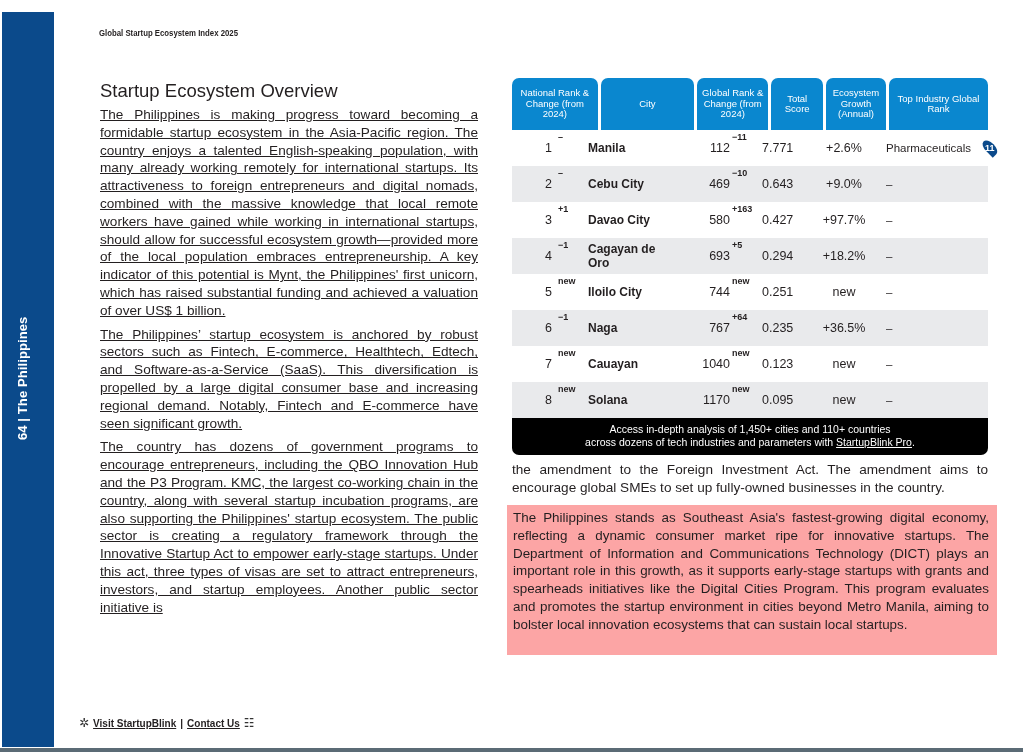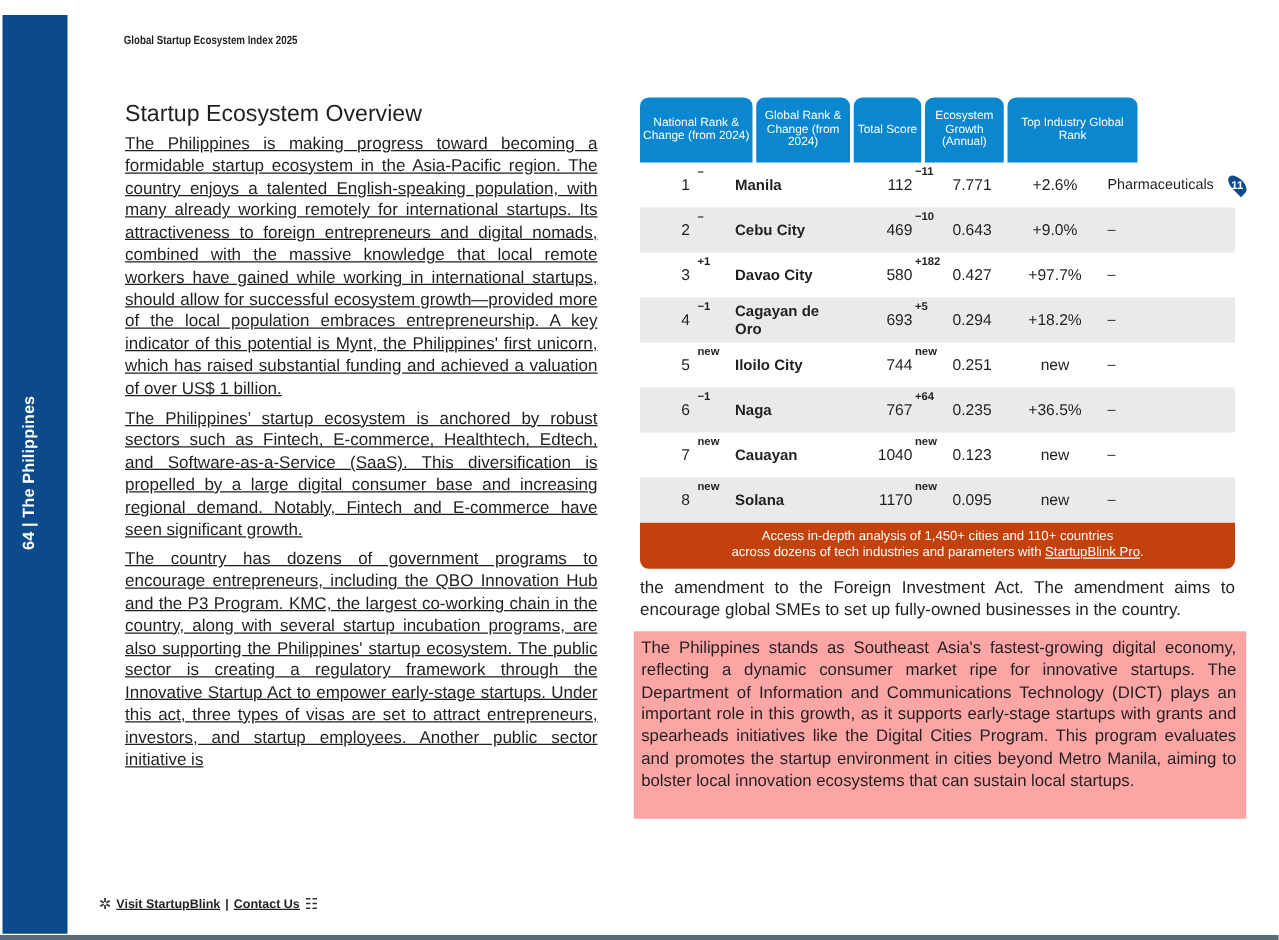--- a/index.html
+++ b/index.html
@@ -35,21 +35,21 @@
   .td-city { width: 100px; font-weight: bold; font-size: 12px; padding-left: 8px; }
   .td-glob { width: 80px; position: relative; text-align: right; padding-right: 30px; }
   .td-glob .sup { left: 52px; }
   .td-score { width: 52px; padding-left: 2px; }
   .td-growth { width: 64px; text-align: center; }
   .td-ind { width: 108px; padding-left: 10px; font-size: 11.5px; display: flex; align-items: center; gap: 14px; white-space: nowrap; }
   .pin { display: inline-flex; width: 18px; height: 18px; background: #0b4a8b; color: #fff; border-radius: 50% 50% 50% 0;
     transform: rotate(-45deg); align-items: center; justify-content: center; }
   .pin span { transform: rotate(45deg); font-size: 9px; font-weight: bold; }
 
-  .banner { background: #c2410c; color: #ffffff; font-size: 10.5px; line-height: 13px; text-align: center;
+  .banner { background: #000000; color: #ffffff; font-size: 10.5px; line-height: 13px; text-align: center;
     padding: 5px 4px 6px; border-radius: 0 0 7px 7px; }
   .banner a { color: #ffffff; text-decoration: underline; }
 
   .col-right-top { position: absolute; left: 512px; top: 461px; width: 476px; font-size: 13.6px; line-height: 17.8px; text-align: justify; }
   .highlight { position: absolute; left: 507px; top: 505px; width: 490px; height: 150px; background: #fca5a5;
     padding: 4px 8px 4px 6px; font-size: 13.4px; line-height: 17.8px; text-align: justify; }
 
   .footer-links { position: absolute; left: 79px; top: 716px; display: flex; align-items: center; gap: 4px; font-size: 10px; font-weight: bold; }
   .footer-links a { color: #231f20; text-decoration: underline; }
   .cursor-icon, .chat-icon { font-size: 12px; color: #333; }
@@ -68,20 +68,21 @@
 
 <div class="col-left">
   <p>The Philippines is making progress toward becoming a formidable startup ecosystem in the Asia-Pacific region. The country enjoys a talented English-speaking population, with many already working remotely for international startups. Its attractiveness to foreign entrepreneurs and digital nomads, combined with the massive knowledge that local remote workers have gained while working in international startups, should allow for successful ecosystem growth—provided more of the local population embraces entrepreneurship. A key indicator of this potential is Mynt, the Philippines' first unicorn, which has raised substantial funding and achieved a valuation of over US$ 1 billion.</p>
   <p>The Philippines’ startup ecosystem is anchored by robust sectors such as Fintech, E-commerce, Healthtech, Edtech, and Software-as-a-Service (SaaS). This diversification is propelled by a large digital consumer base and increasing regional demand. Notably, Fintech and E-commerce have seen significant growth.</p>
   <p>The country has dozens of government programs to encourage entrepreneurs, including the QBO Innovation Hub and the P3 Program. KMC, the largest co-working chain in the country, along with several startup incubation programs, are also supporting the Philippines' startup ecosystem. The public sector is creating a regulatory framework through the Innovative Startup Act to empower early-stage startups. Under this act, three types of visas are set to attract entrepreneurs, investors, and startup employees. Another public sector initiative is</p>
 </div>
 
 <div class="table-wrap">
   <div class="thead">
     <div class="th c1">National Rank &amp; Change (from 2024)</div>
+    <div class="th c2">City</div>
     <div class="th c3">Global Rank &amp; Change (from 2024)</div>
     <div class="th c4">Total Score</div>
     <div class="th c5">Ecosystem Growth (Annual)</div>
     <div class="th c6">Top Industry Global Rank</div>
   </div>
   <div class="tbody" id="tbody">
       <div class="tr">
         <div class="td-nat"><span>1</span><span class="sup">–</span></div>
         <div class="td-city">Manila</div>
         <div class="td-glob"><span>112</span><span class="sup">−11</span></div>
@@ -100,21 +101,21 @@
         <div class="td-glob"><span>469</span><span class="sup">−10</span></div>
         <div class="td-score">0.643</div>
         <div class="td-growth">+9.0%</div>
         <div class="td-ind">
           <span>–</span>
         </div>
       </div>
       <div class="tr">
         <div class="td-nat"><span>3</span><span class="sup">+1</span></div>
         <div class="td-city">Davao City</div>
-        <div class="td-glob"><span>580</span><span class="sup">+182</span></div>
+        <div class="td-glob"><span>580</span><span class="sup">+163</span></div>
         <div class="td-score">0.427</div>
         <div class="td-growth">+97.7%</div>
         <div class="td-ind">
           <span>–</span>
         </div>
       </div>
       <div class="tr alt">
         <div class="td-nat"><span>4</span><span class="sup">−1</span></div>
         <div class="td-city">Cagayan de Oro</div>
         <div class="td-glob"><span>693</span><span class="sup">+5</span></div>

